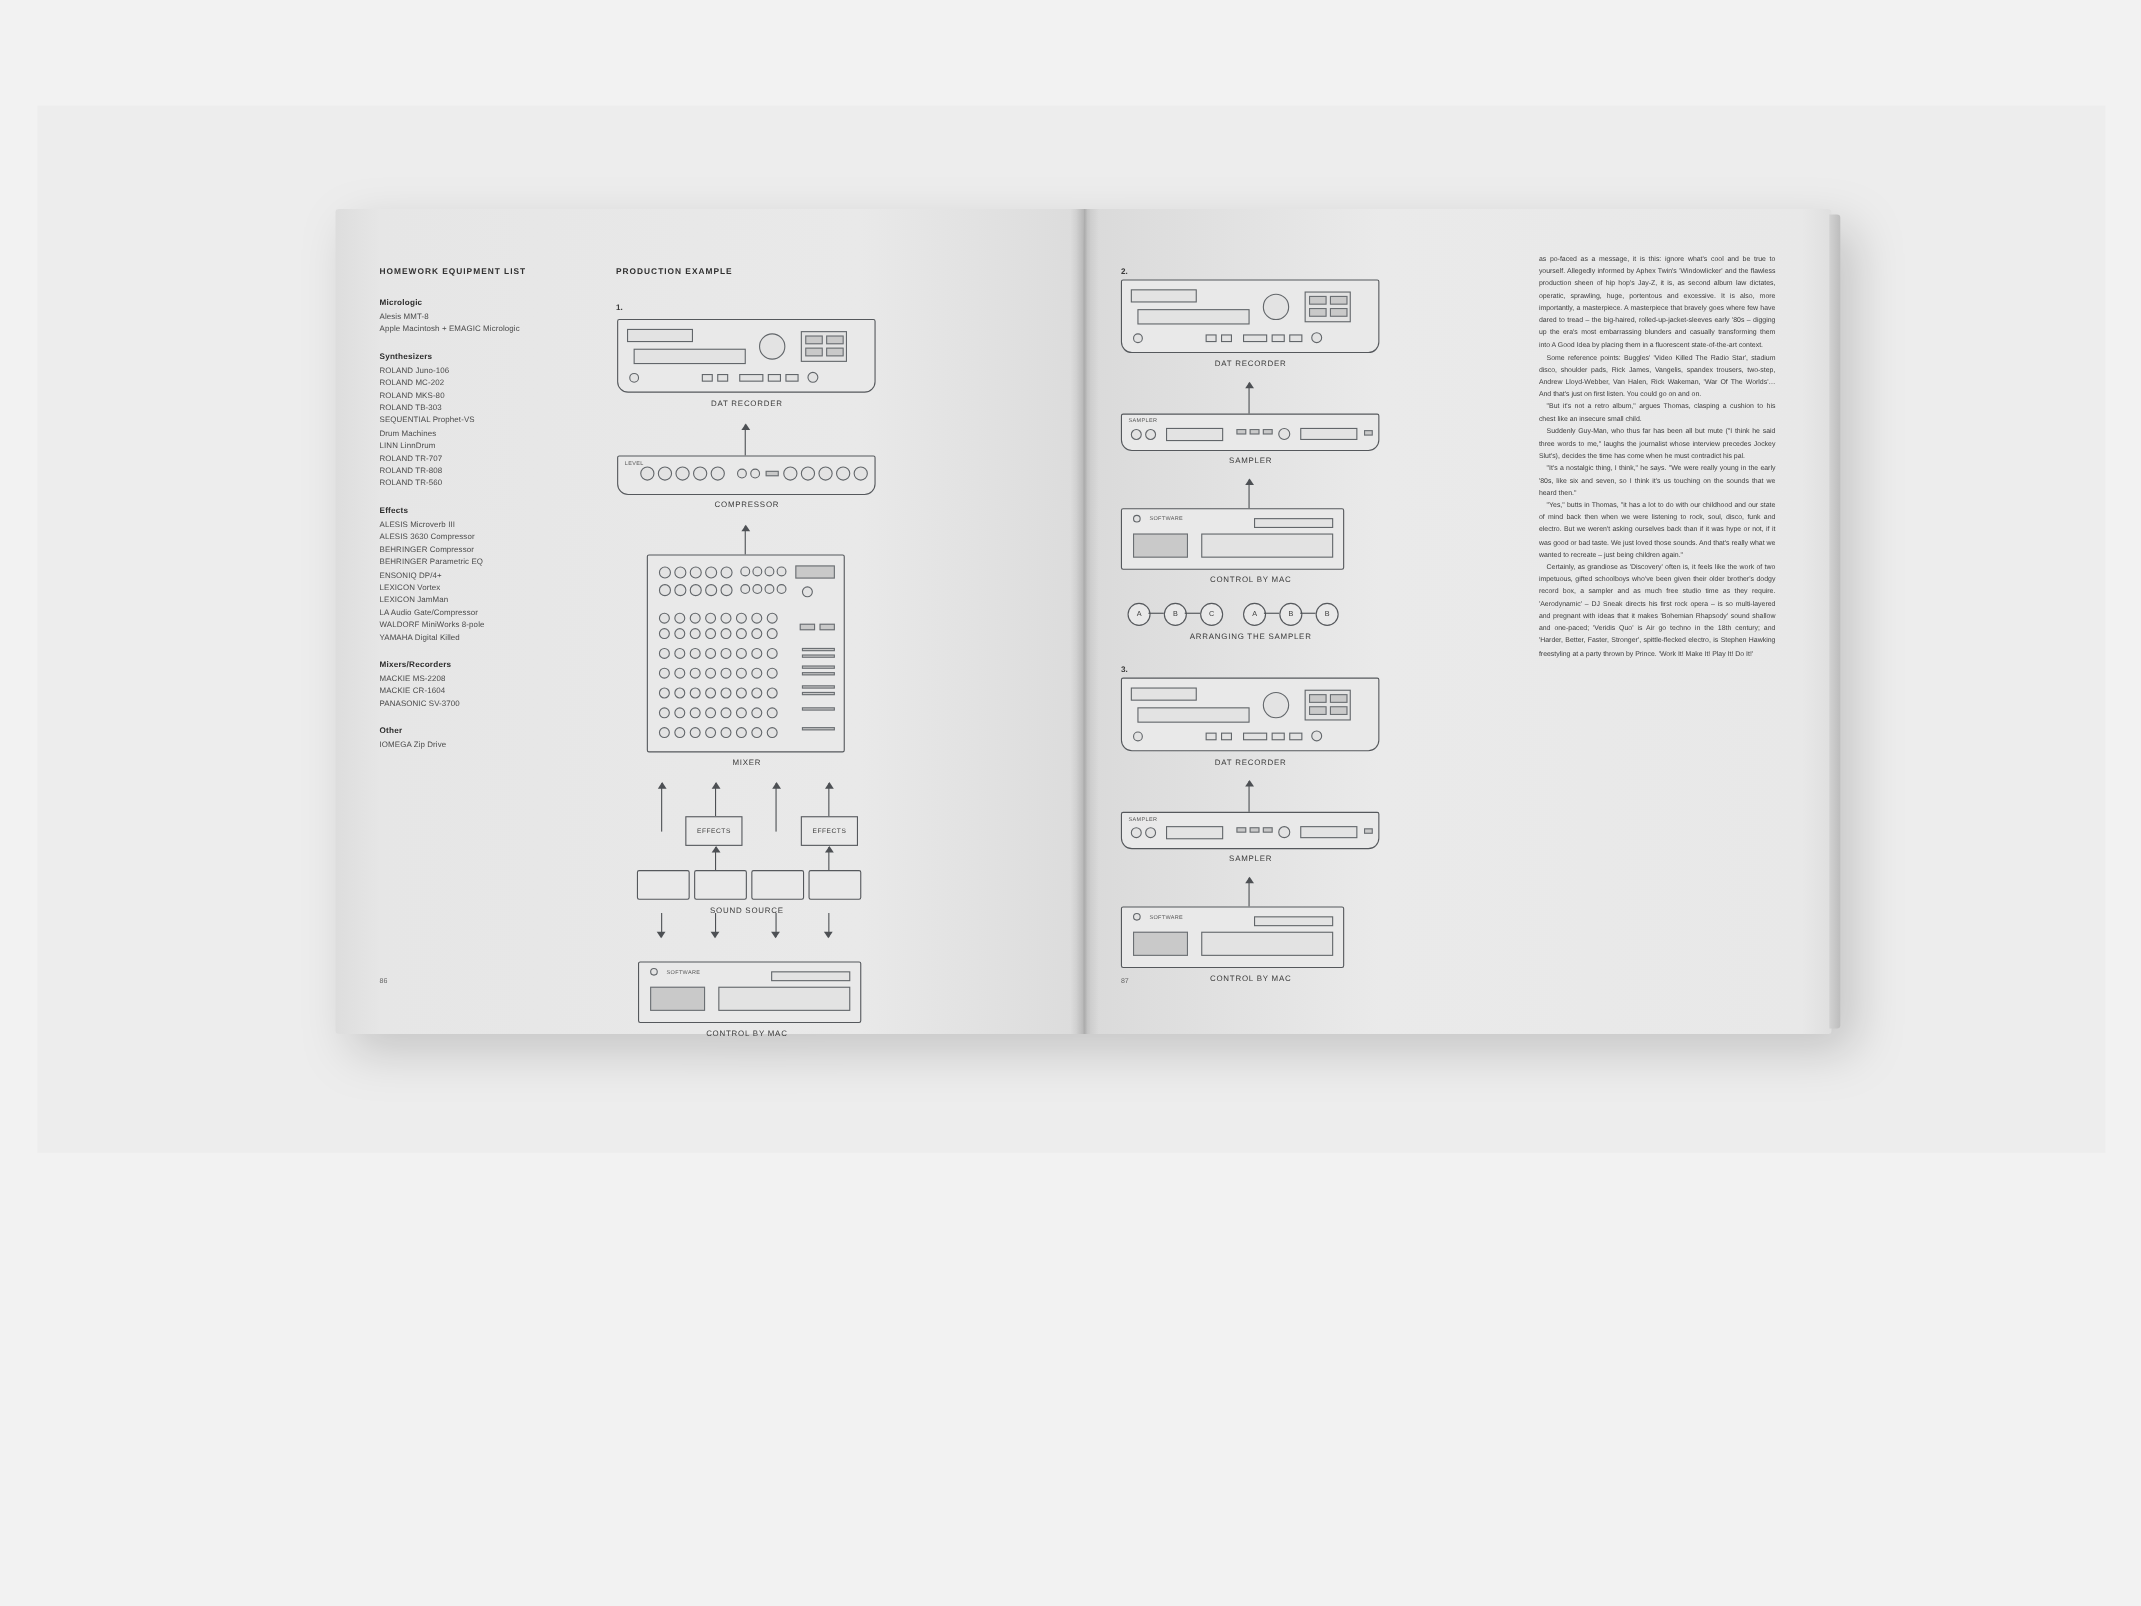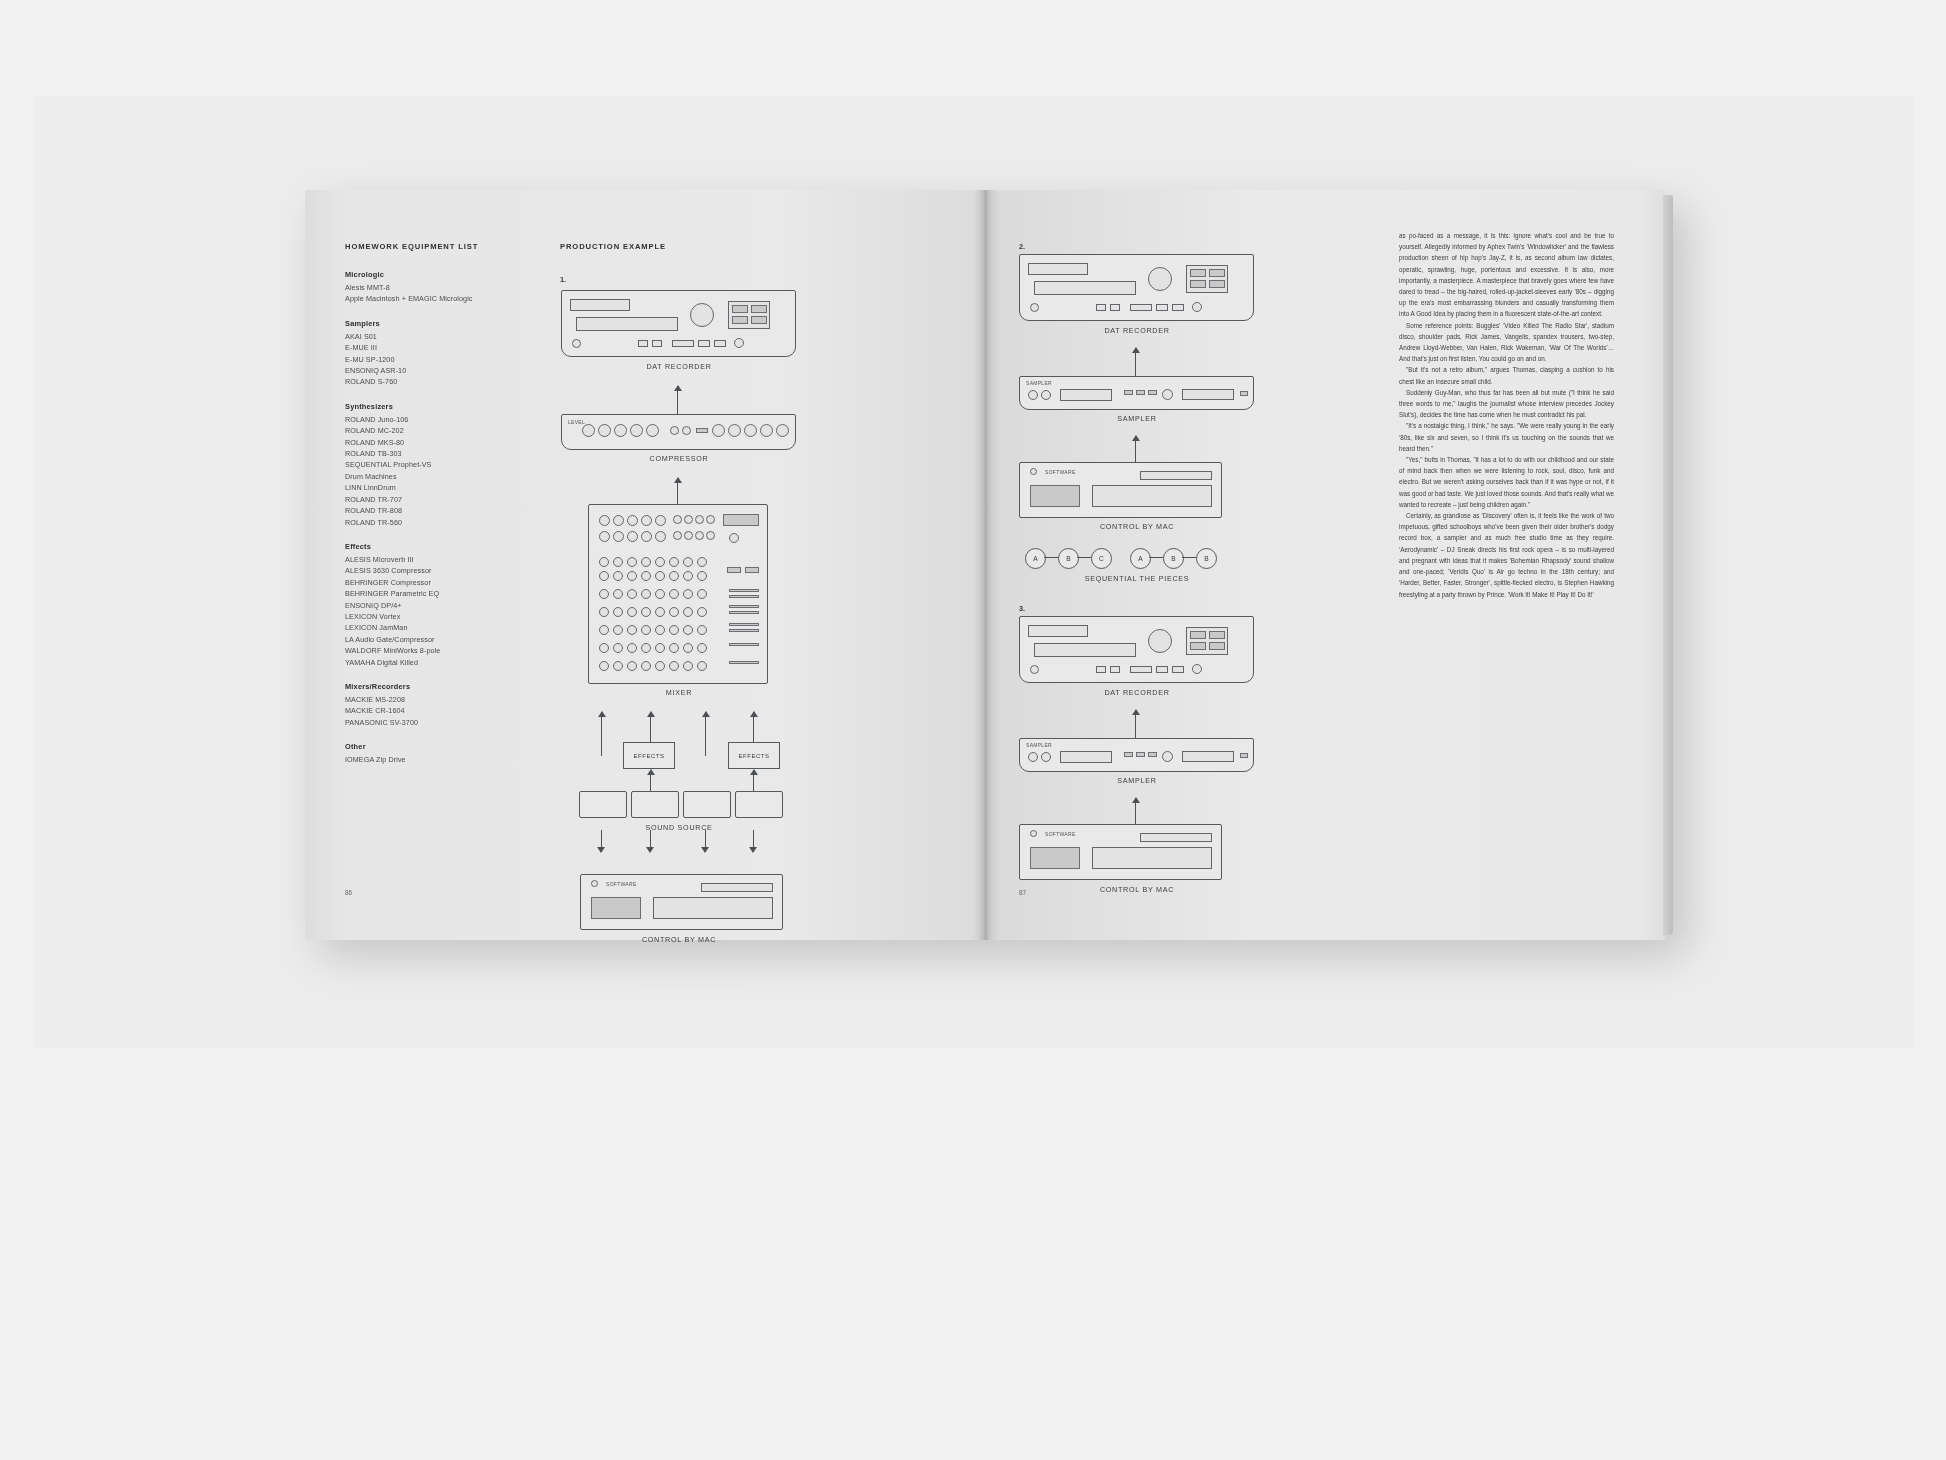--- a/index.html
+++ b/index.html
@@ -227,28 +227,20 @@
     <div class="page left">
 
       <div class="colhead" style="left:40px; top:52px;">HOMEWORK EQUIPMENT LIST</div>
       <div class="colhead" style="left:255px; top:52px;">PRODUCTION EXAMPLE</div>
 
       <div class="col-equip" style="top:80px;">
         <div class="grp">
           <div class="grp-h">Micrologic</div>
           <div class="grp-i">Alesis MMT-8</div>
           <div class="grp-i">Apple Macintosh + EMAGIC Micrologic</div>
-        </div>
-        <div class="grp">
-          <div class="grp-h">Samplers</div>
-          <div class="grp-i">AKAI S01</div>
-          <div class="grp-i">E-MUE III</div>
-          <div class="grp-i">E-MU SP-1200</div>
-          <div class="grp-i">ENSONIQ ASR-10</div>
-          <div class="grp-i">ROLAND S-760</div>
         </div>
         <div class="grp">
           <div class="grp-h">Synthesizers</div>
           <div class="grp-i">ROLAND Juno-106</div>
           <div class="grp-i">ROLAND MC-202</div>
           <div class="grp-i">ROLAND MKS-80</div>
           <div class="grp-i">ROLAND TB-303</div>
           <div class="grp-i">SEQUENTIAL Prophet-VS</div>
           <div class="grp-i">Drum Machines</div>
           <div class="grp-i">LINN LinnDrum</div>
@@ -501,21 +493,21 @@
       <div class="bubble" style="left:40px; top:358px;">A</div>
       <div class="bubble" style="left:73px; top:358px;">B</div>
       <div class="bubble" style="left:106px; top:358px;">C</div>
       <div class="bubble" style="left:145px; top:358px;">A</div>
       <div class="bubble" style="left:178px; top:358px;">B</div>
       <div class="bubble" style="left:211px; top:358px;">B</div>
       <div class="hline" style="left:59px; top:367px; width:14px;"></div>
       <div class="hline" style="left:92px; top:367px; width:14px;"></div>
       <div class="hline" style="left:164px; top:367px; width:14px;"></div>
       <div class="hline" style="left:197px; top:367px; width:14px;"></div>
-      <div class="caption" style="left:32px; top:384px;">SEQUENTIAL THE PIECES</div>
+      <div class="caption" style="left:32px; top:384px;">ARRANGING THE SAMPLER</div>
 
       <div class="stepnum" style="left:34px; top:414px;">3.</div>
 
       <div class="dev curve" style="left:34px; top:426px; width:235px; height:67px;">
         <div class="in-line" style="left:8px; top:8px; width:60px; height:12px;"></div>
         <div class="in-line" style="left:14px; top:26px; width:102px; height:14px;"></div>
         <div class="knob" style="left:128px; top:12px; width:24px; height:24px;"></div>
         <div class="in-line" style="left:166px; top:10px; width:42px; height:28px;"></div>
         <div class="in-fill" style="left:170px; top:14px; width:16px; height:8px;"></div>
         <div class="in-fill" style="left:189px; top:14px; width:16px; height:8px;"></div>

